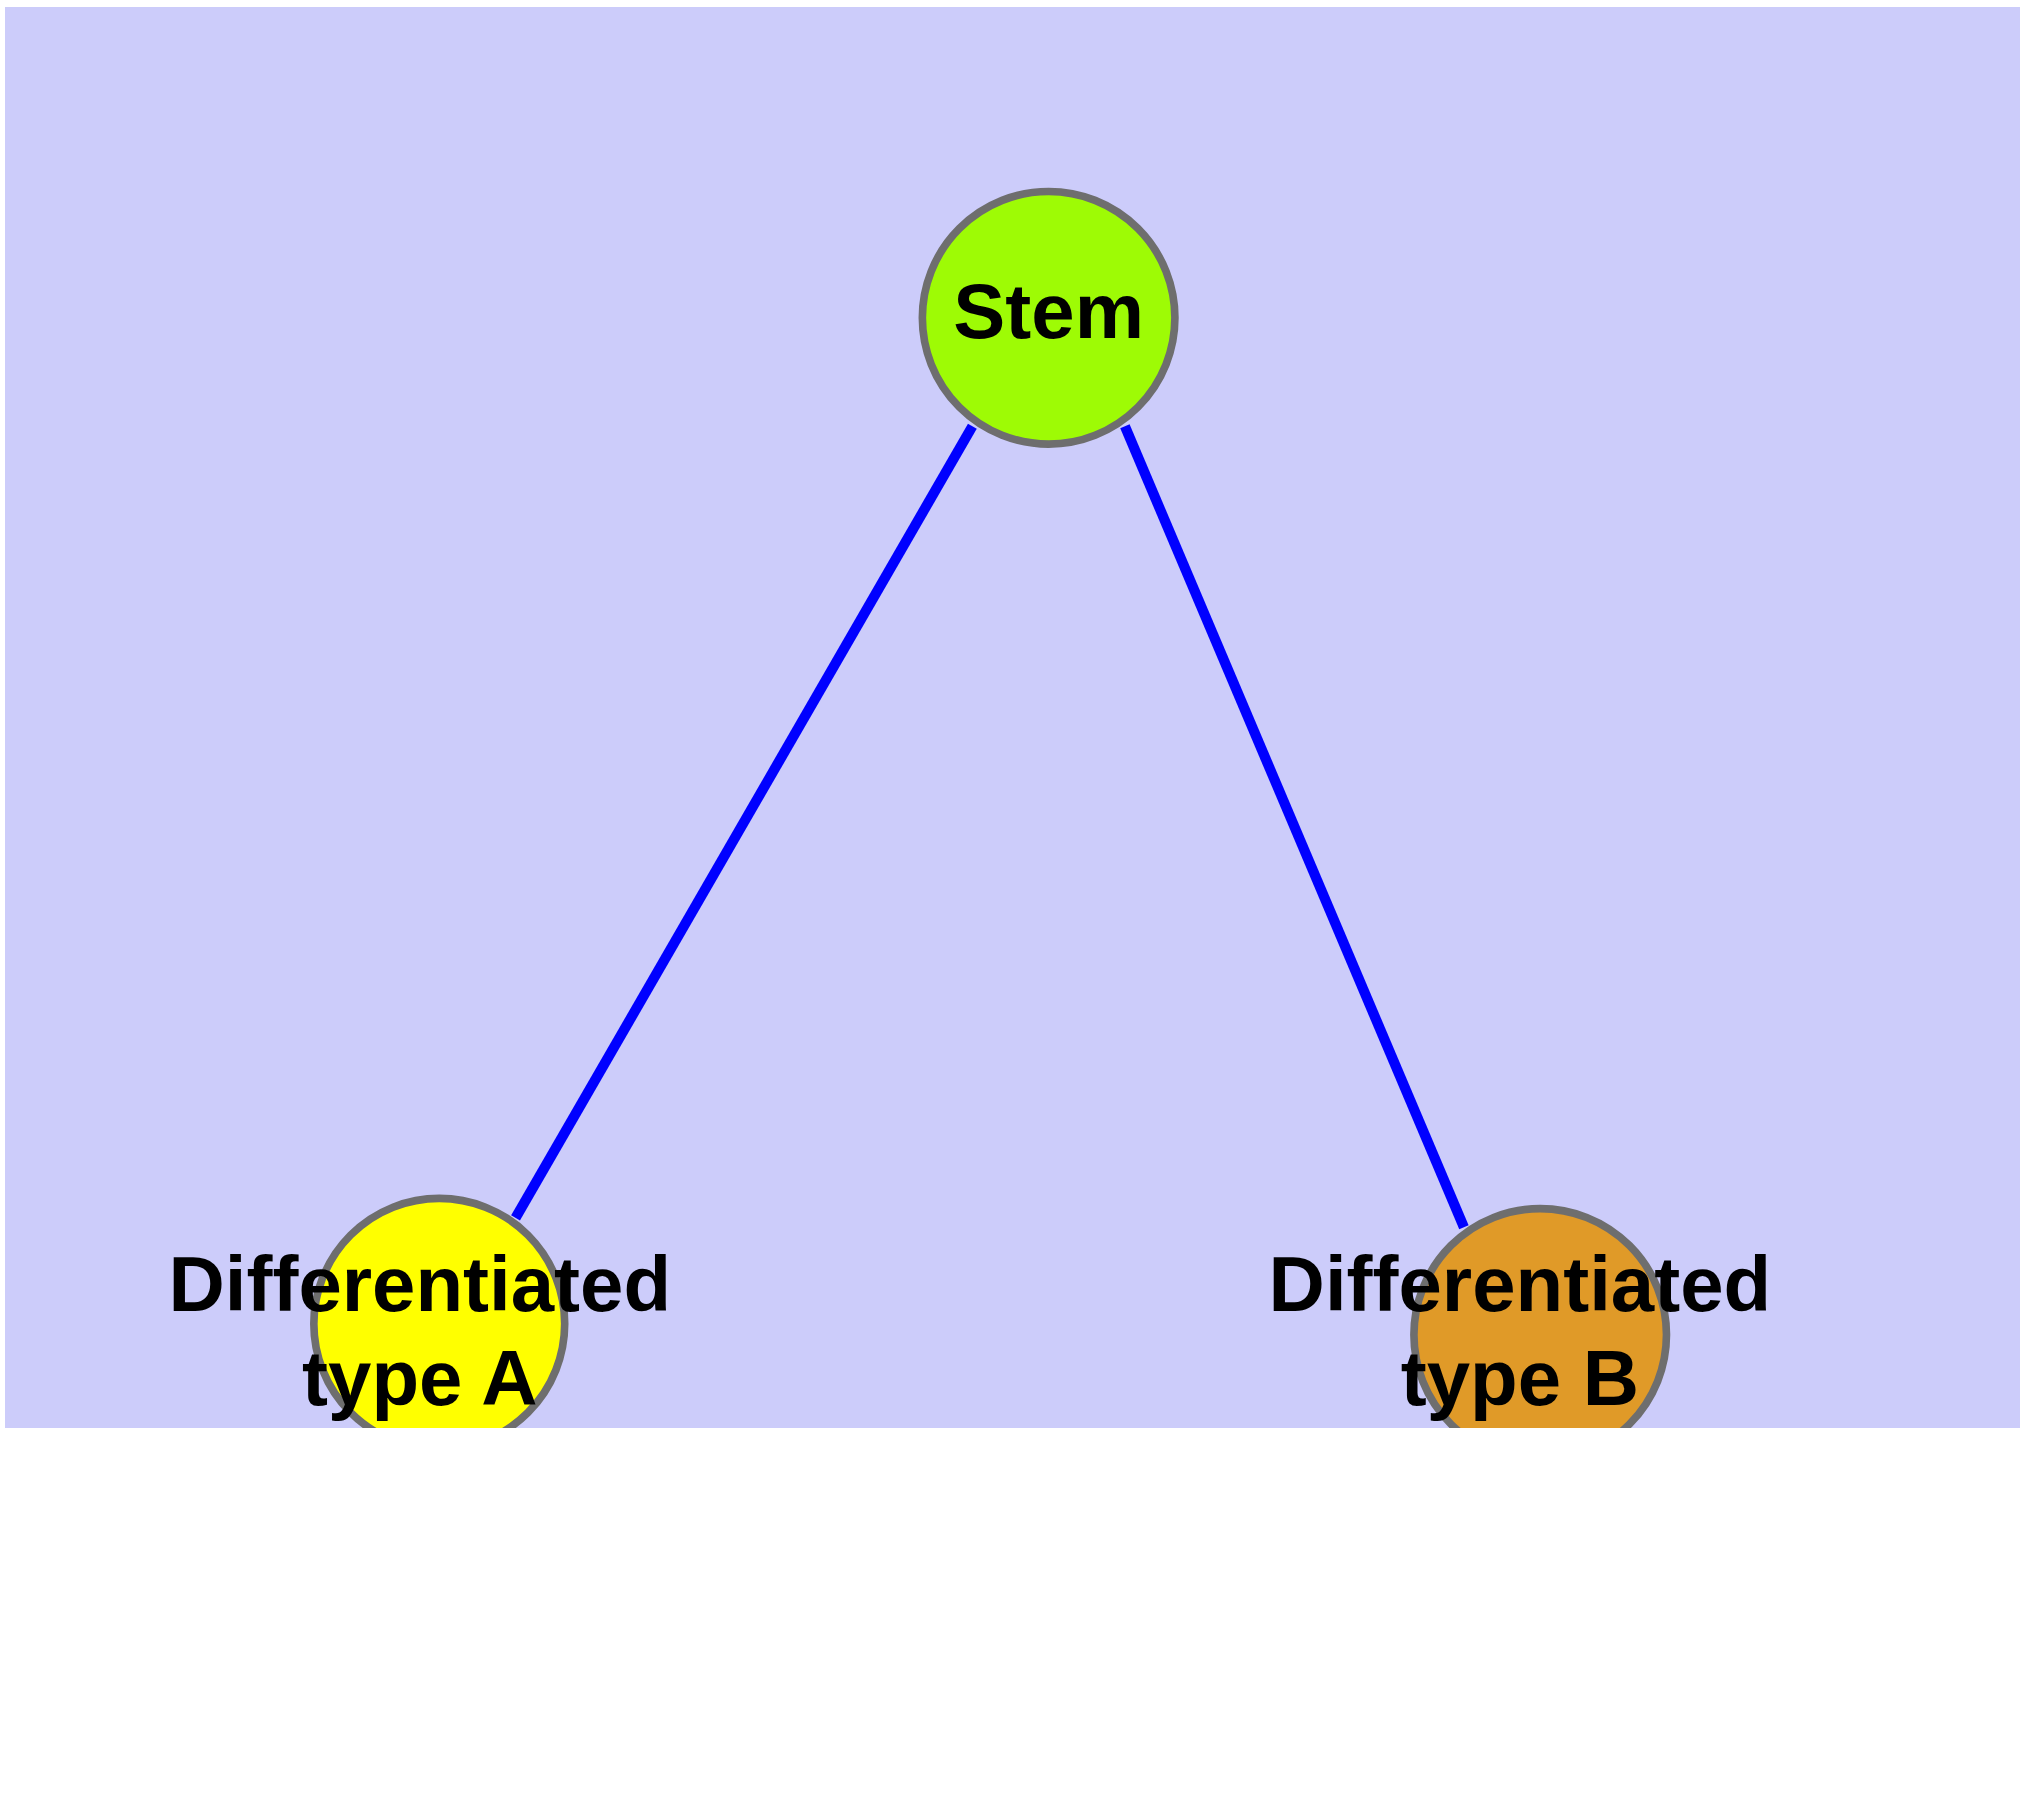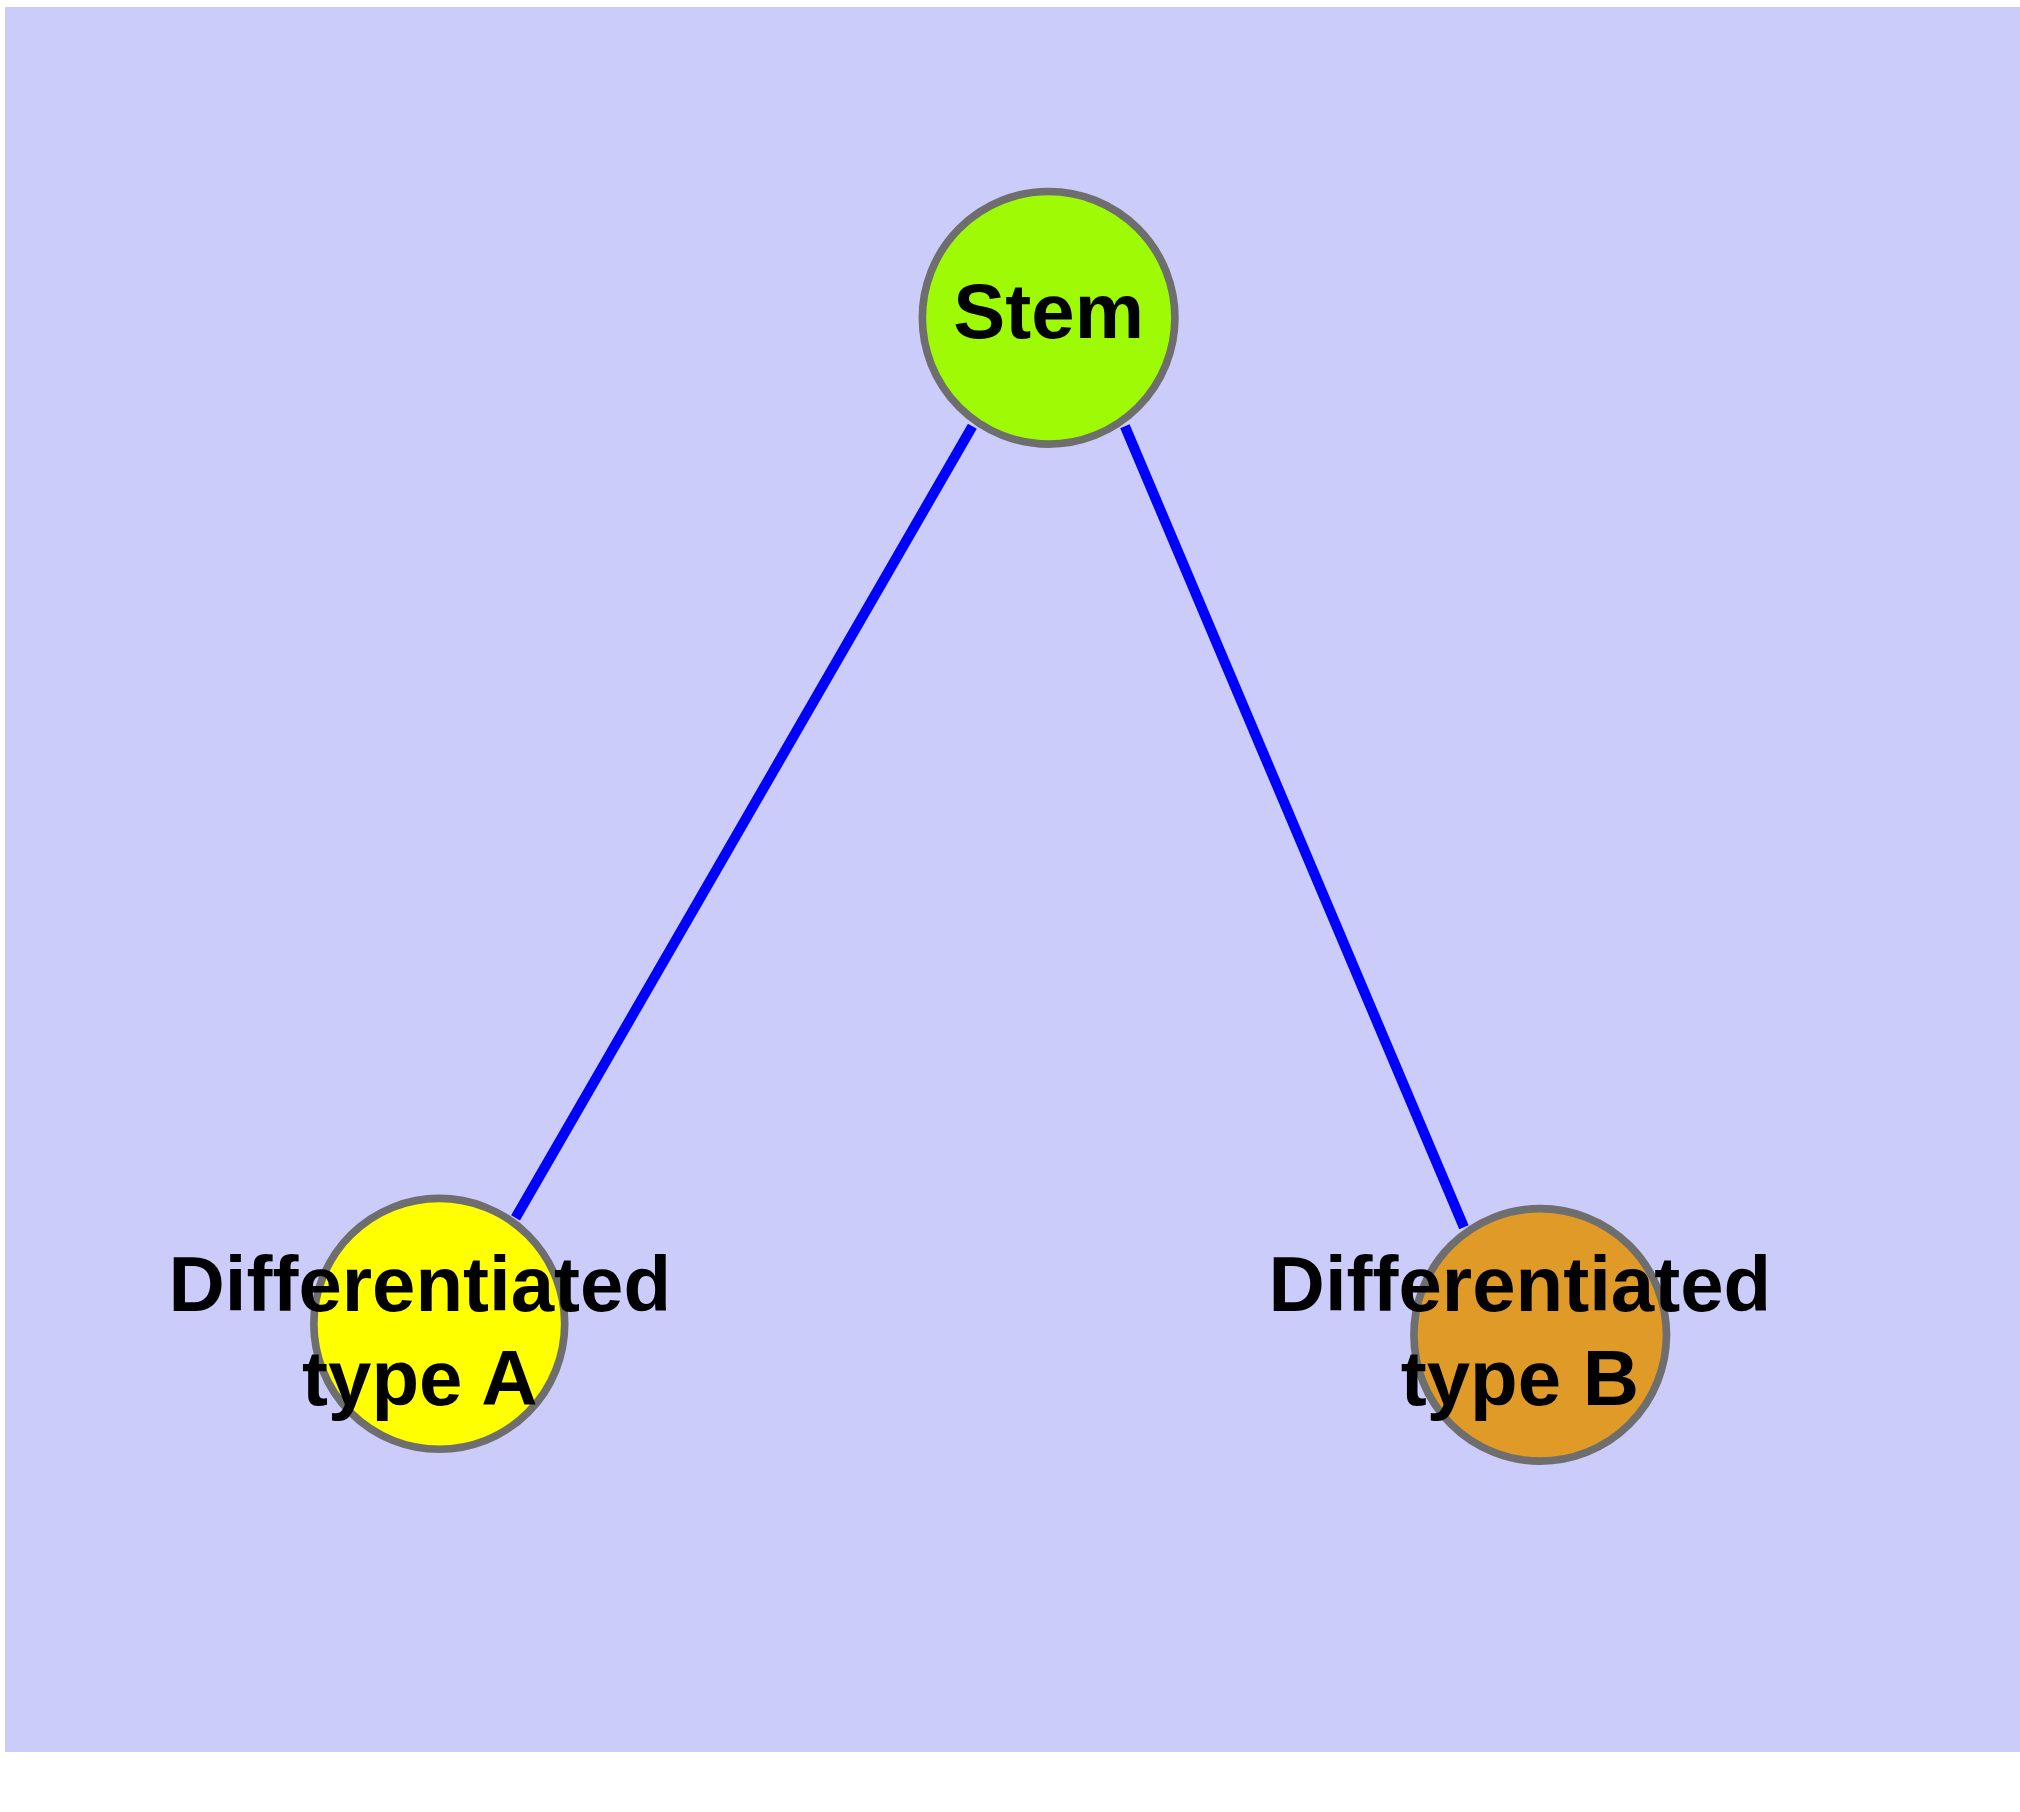--- a/index.html
+++ b/index.html
@@ -4,21 +4,21 @@
 <title>Cell Differentiation Graph</title>
 <style>
   html, body {
     margin: 0;
     padding: 0;
     background: #ffffff;
   }
   #canvas {
     position: relative;
     width: 2021px;
-    height: 1752px;
+    height: 1428px;
     background: #ffffff;
     overflow: hidden;
     font-family: "Liberation Sans", "DejaVu Sans", sans-serif;
   }
   #plot-area {
     position: absolute;
     left: 5.1px;
     top: 6.8px;
     width: 2015px;
     height: 1798px;

